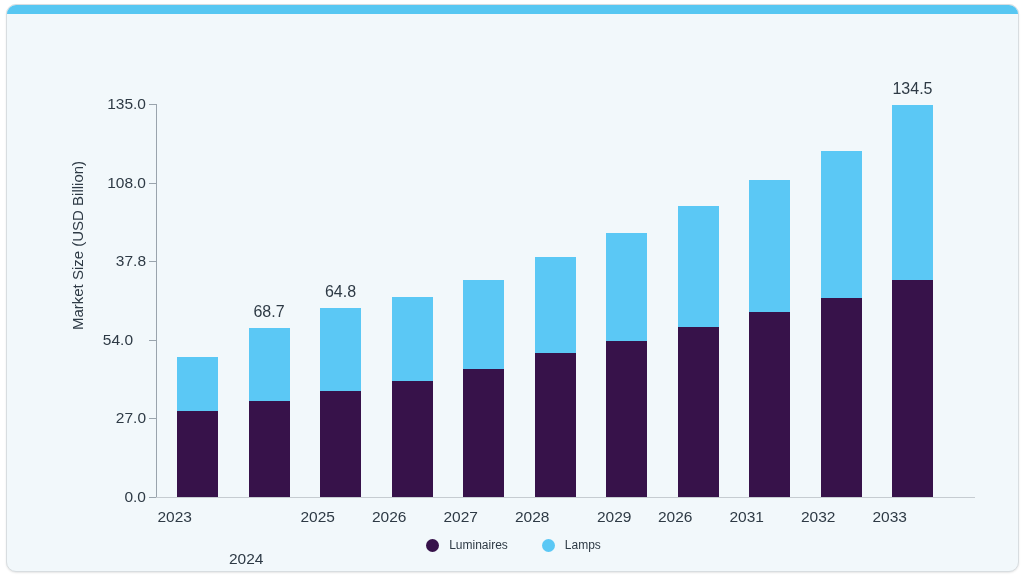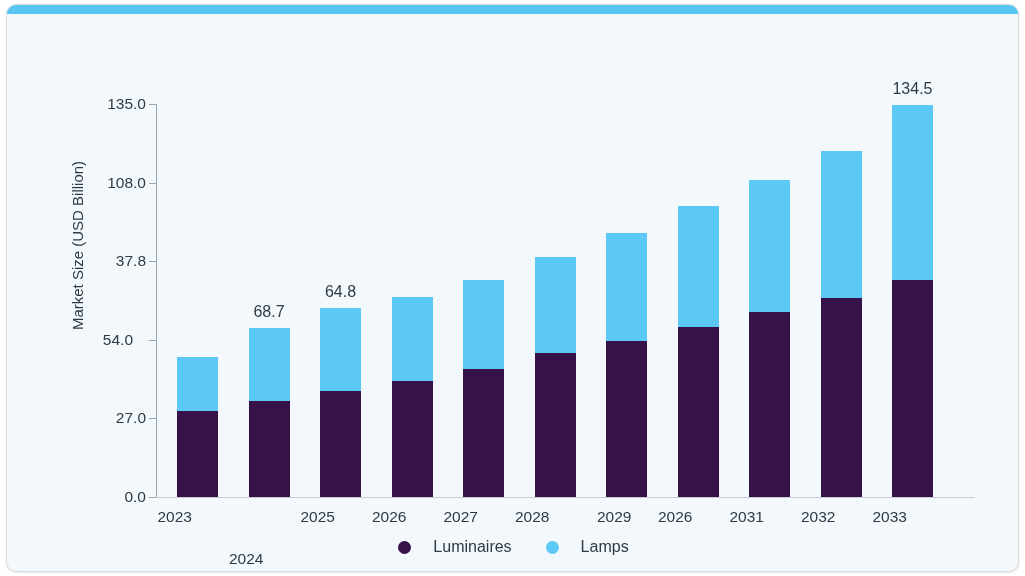--- a/index.html
+++ b/index.html
@@ -103,22 +103,22 @@
     font-size: 16px; color: #2e3a45;
     white-space: nowrap;
   }
   #legend {
     position: absolute;
     left: 0; top: 533px; width: 1013px;
     display: flex; justify-content: center;
     align-items: center; gap: 34px;
   }
   .legend-item {
-    display: flex; align-items: center; gap: 22px;
-    font-size: 16px; color: #2e3a45;
+    display: flex; align-items: center; gap: 10px;
+    font-size: 12px; color: #2e3a45;
   }
   .legend-dot {
     width: 13px; height: 13px; border-radius: 50%;
     display: inline-block;
   }
 </style>
 </head>
 <body>
 
 <div id="frame">

